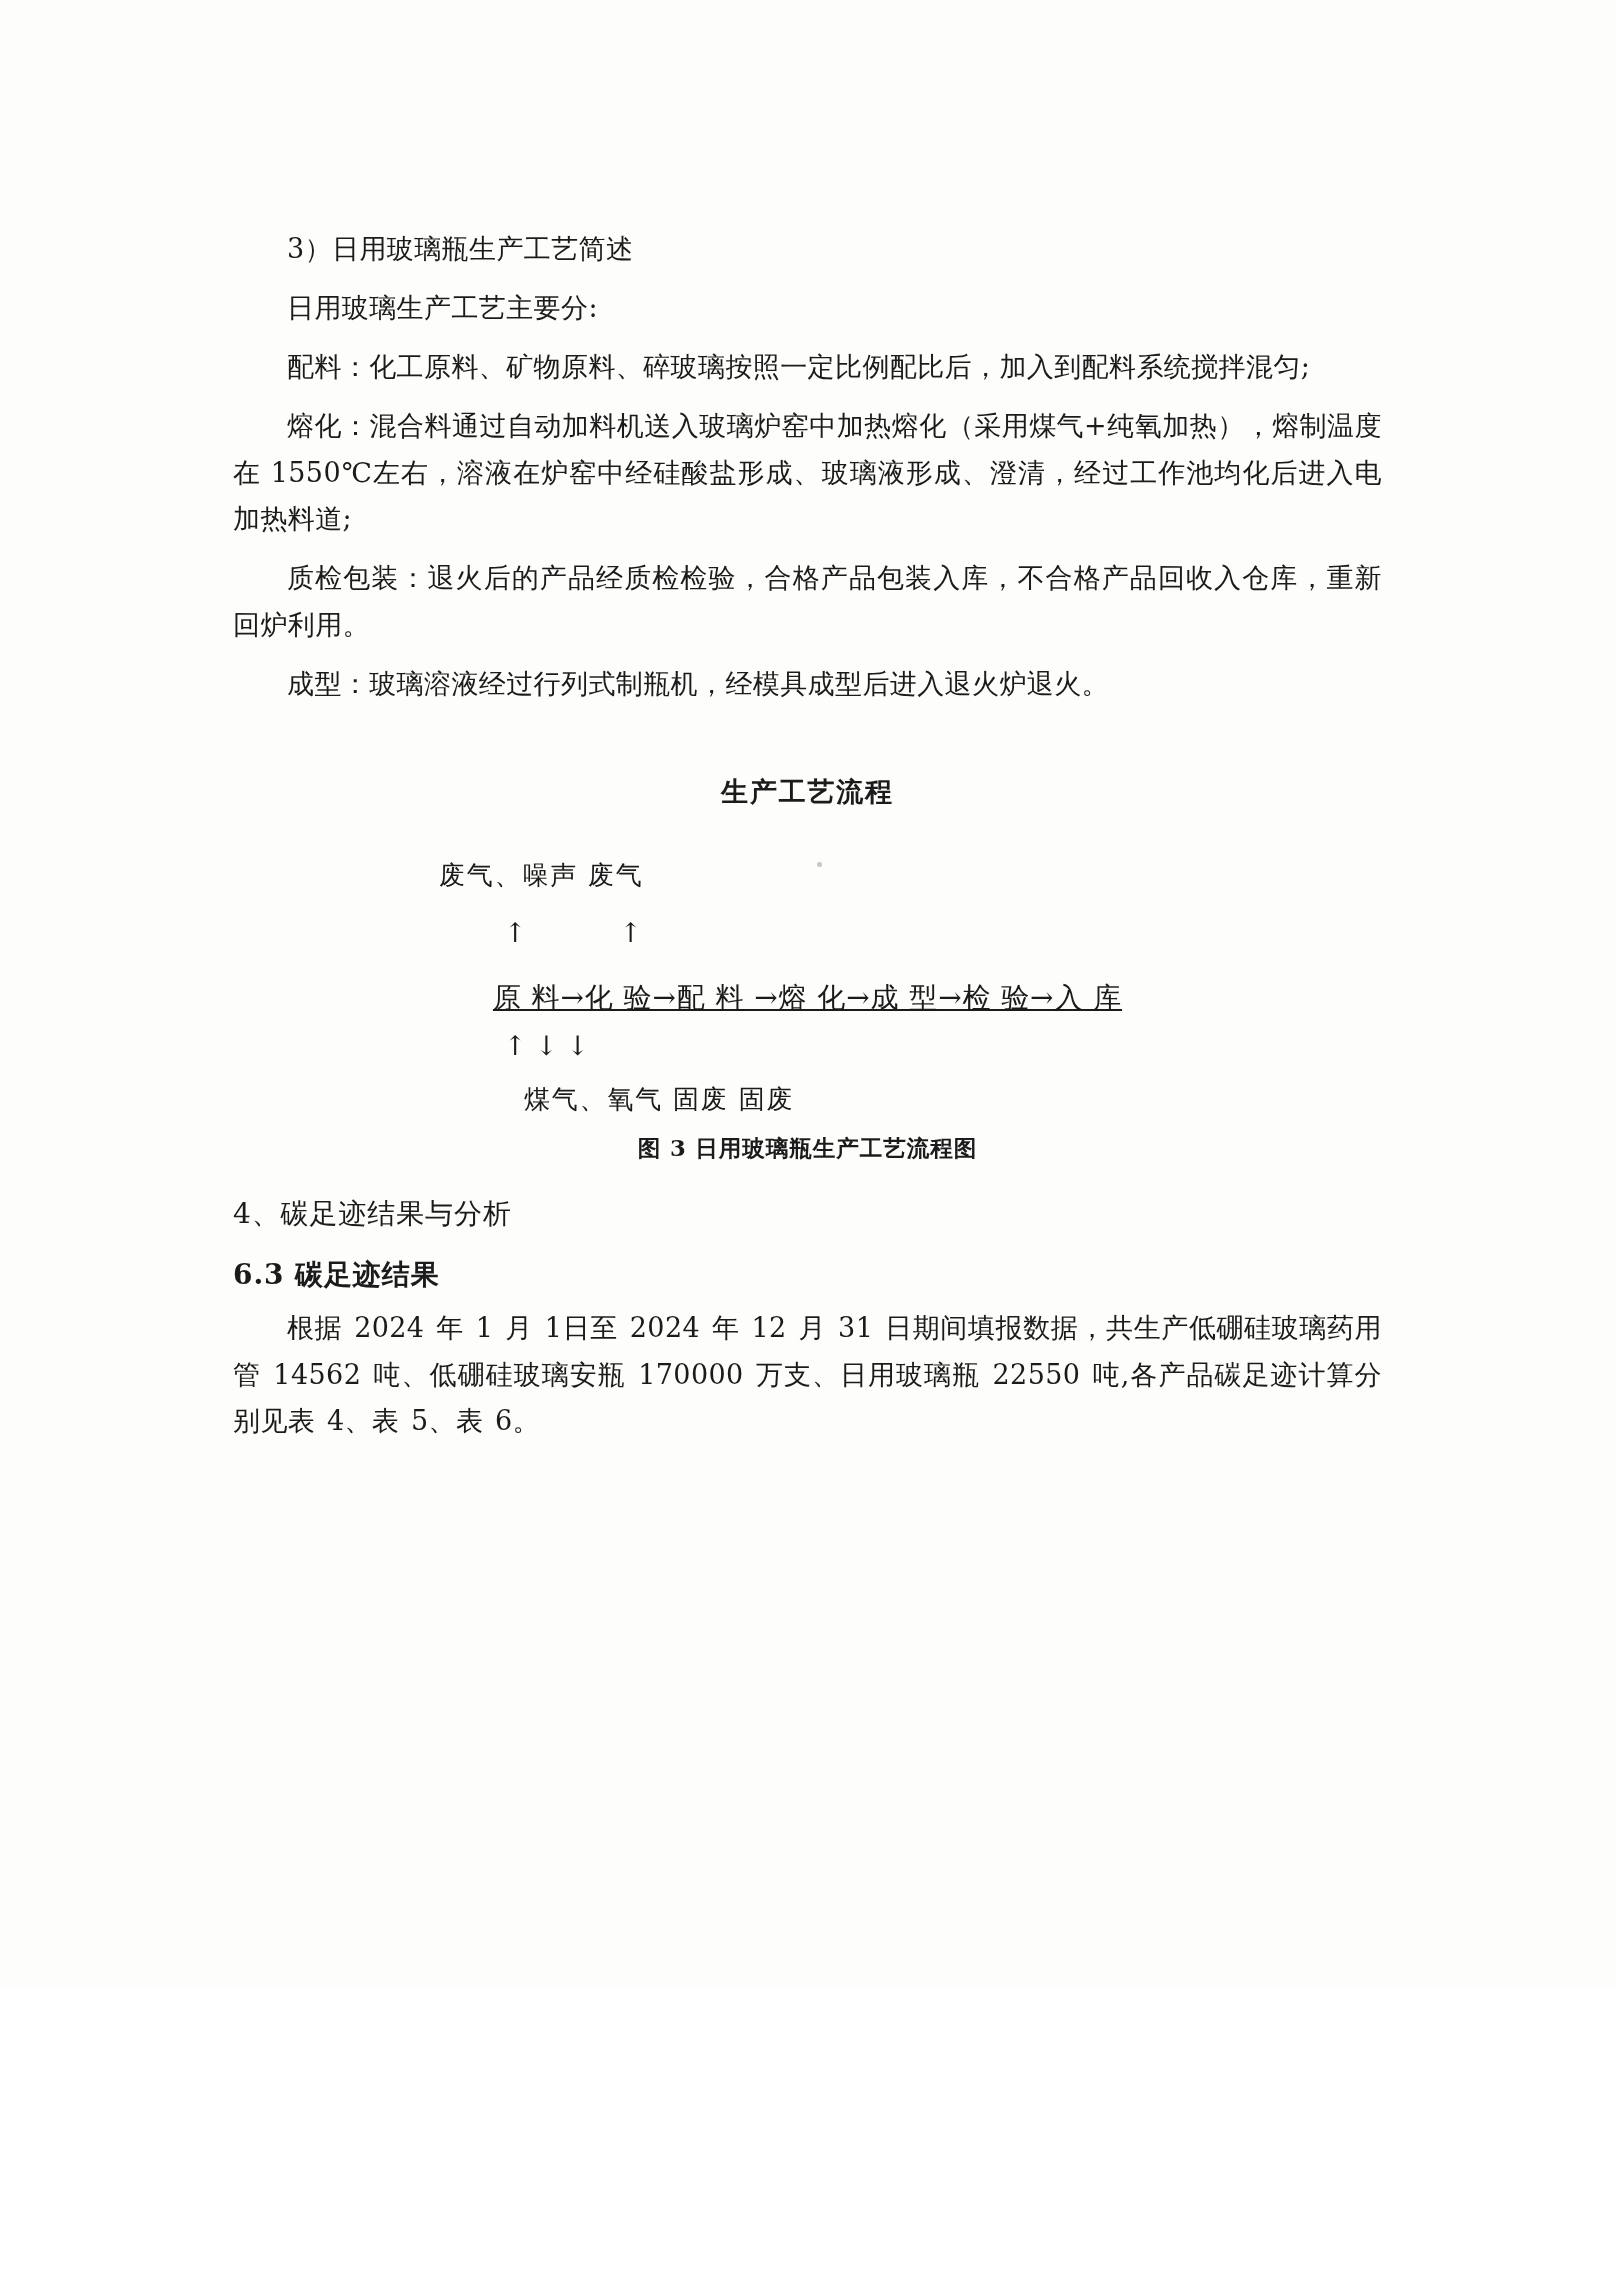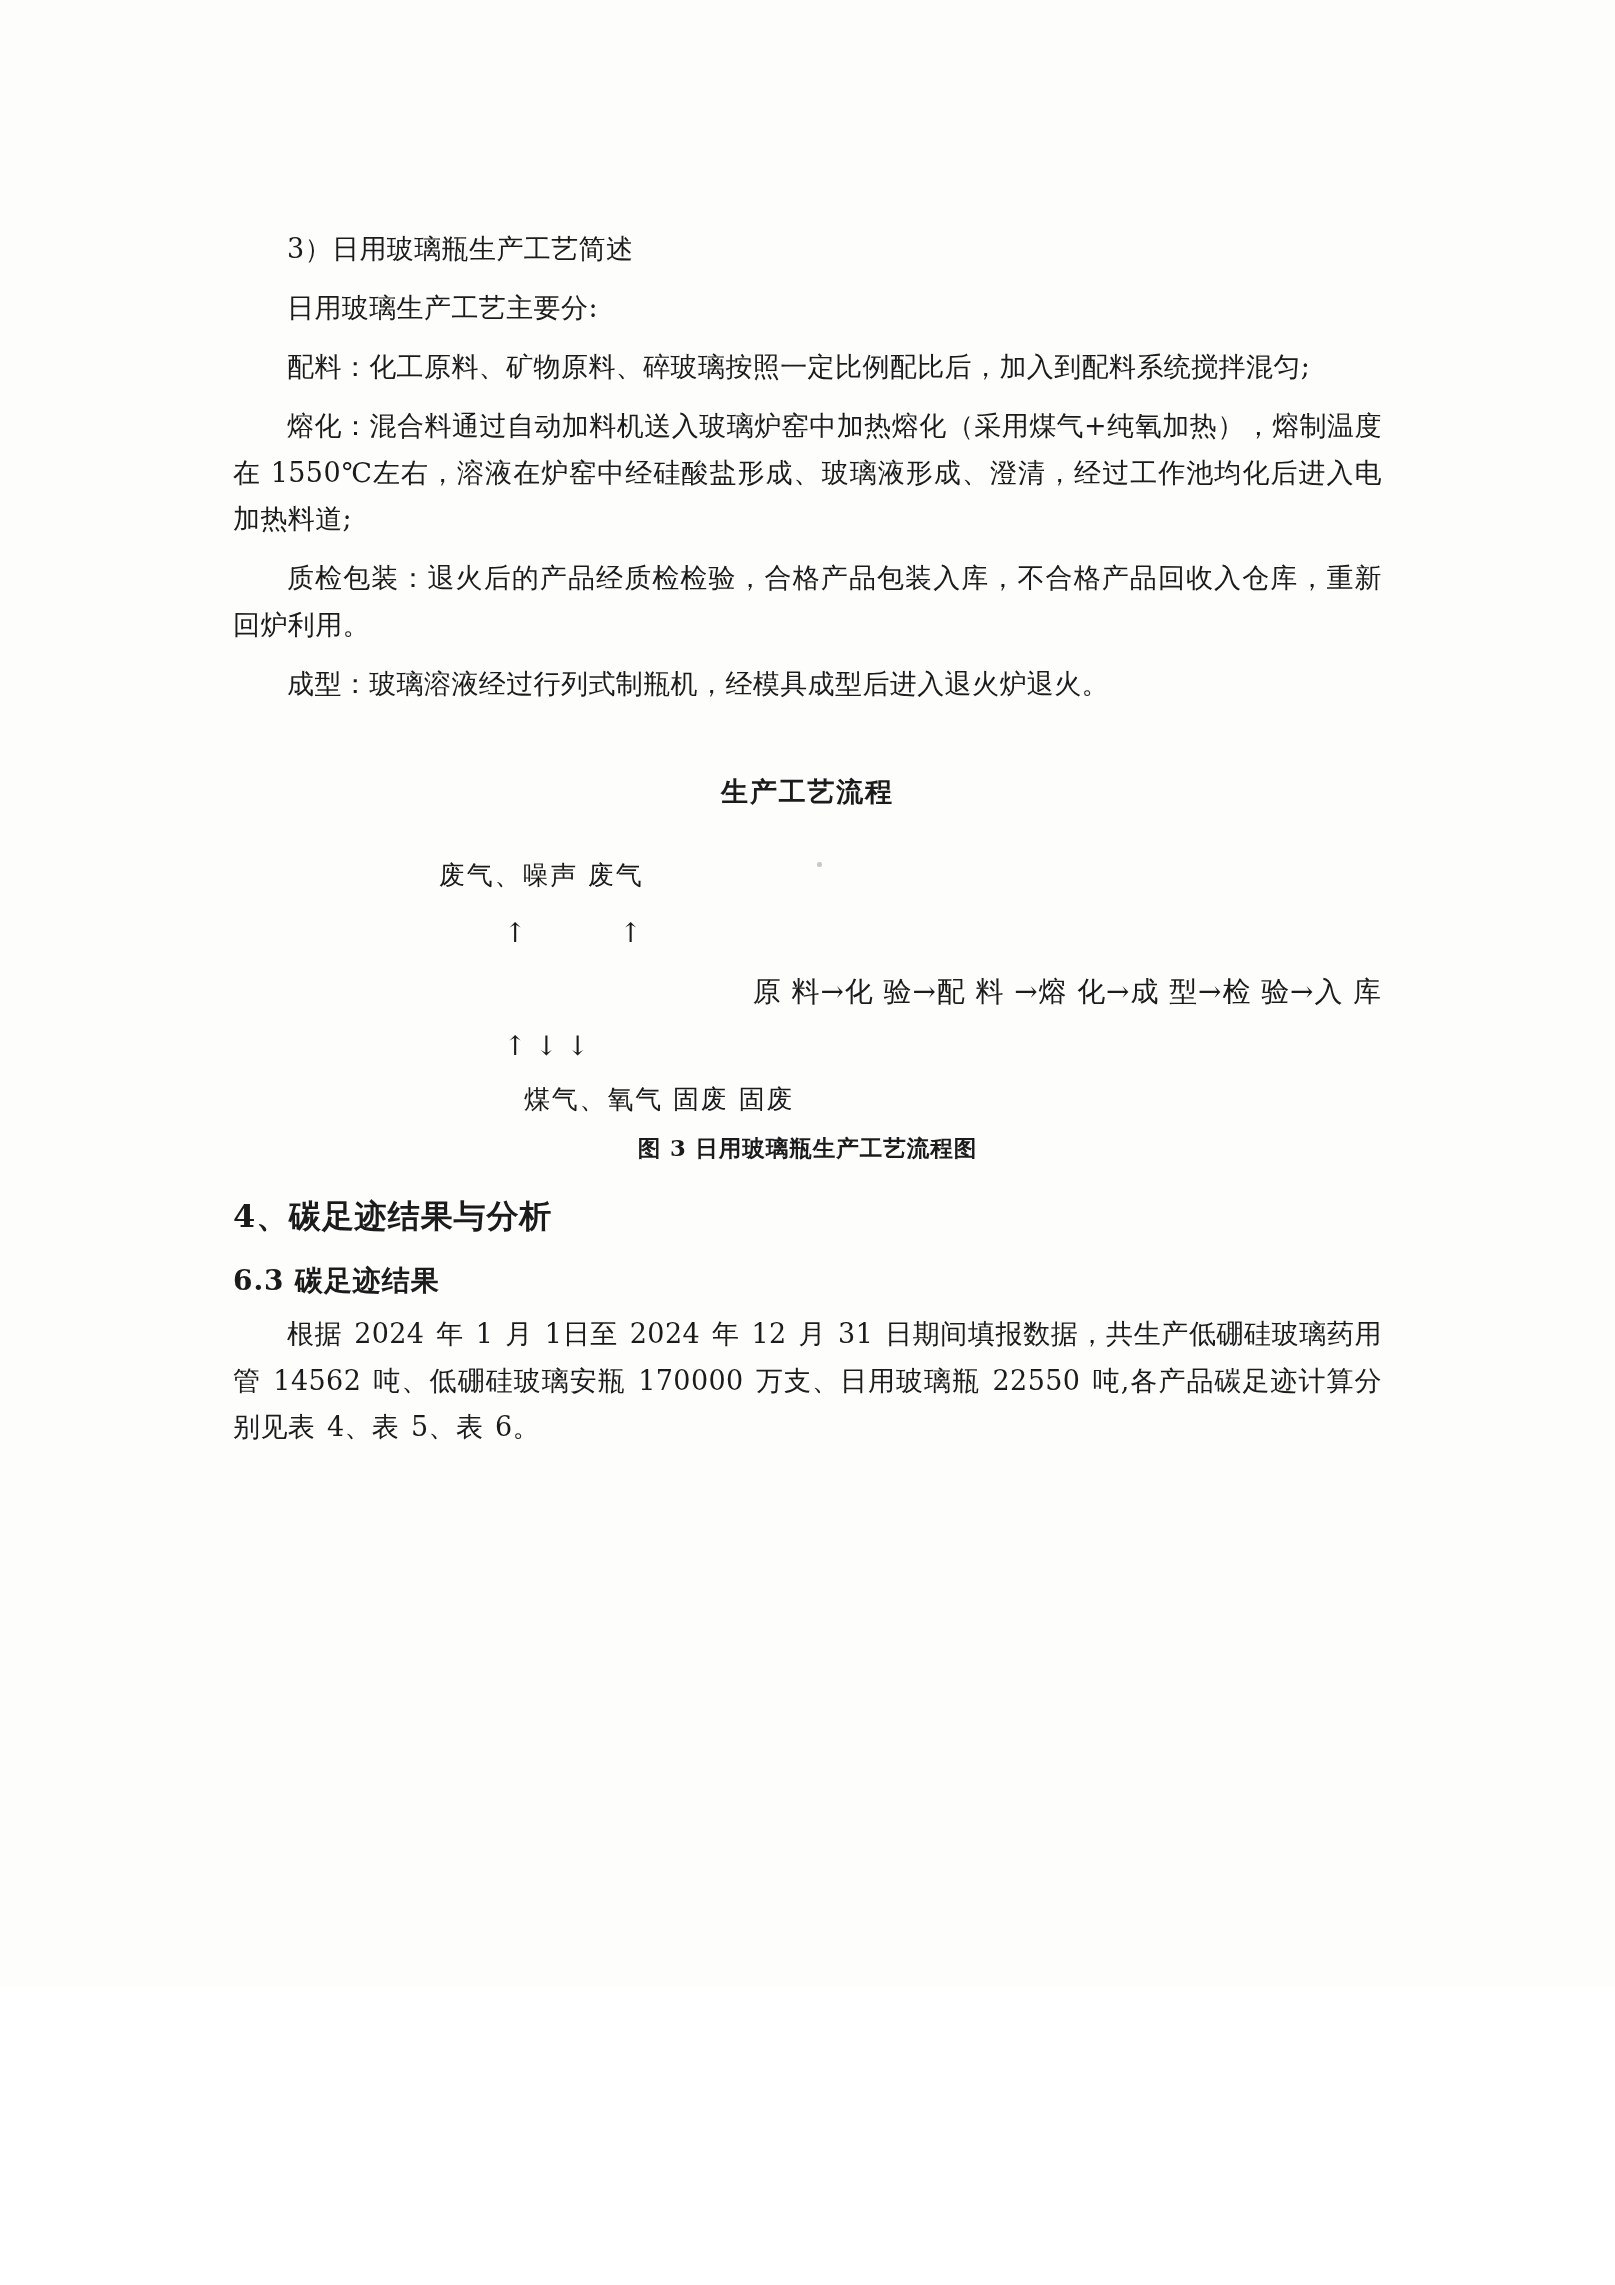--- a/index.html
+++ b/index.html
@@ -59,47 +59,48 @@
   }
   .arrow-up-row {
     top: 90px;
     left: 271px;
     font-size: 27px;
   }
   .arrow-up-row span {
     display: inline-block;
   }
   .chain {
-    top: 146px;
+    top: 152px;
     left: 0px;
     width: 1149px;
-    text-align: right;
+    text-align: center;
     font-size: 28px;
     letter-spacing: 0.9px;
+    text-decoration: underline;
   }
   .arrow-mid-row {
     top: 203px;
     left: 271px;
     font-size: 27px;
   }
   .bottom-labels {
     top: 255px;
     left: 291px;
     letter-spacing: 1.8px;
   }
   .fig-caption {
     text-align: center;
     font-size: 22.6px;
     font-weight: bold;
     margin-top: 7.2px;
     letter-spacing: 0.9px;
   }
   .h-section {
-    font-size: 32px;
-    font-weight: bold;
+    font-size: 28px;
+    font-weight: normal;
     margin-top: 31px;
     margin-bottom: 7.2px;
     letter-spacing: 0.9px;
   }
   .h-sub {
     font-size: 28px;
     font-weight: bold;
     margin-top: 23.5px;
     margin-bottom: 11px;
     letter-spacing: 0.9px;

